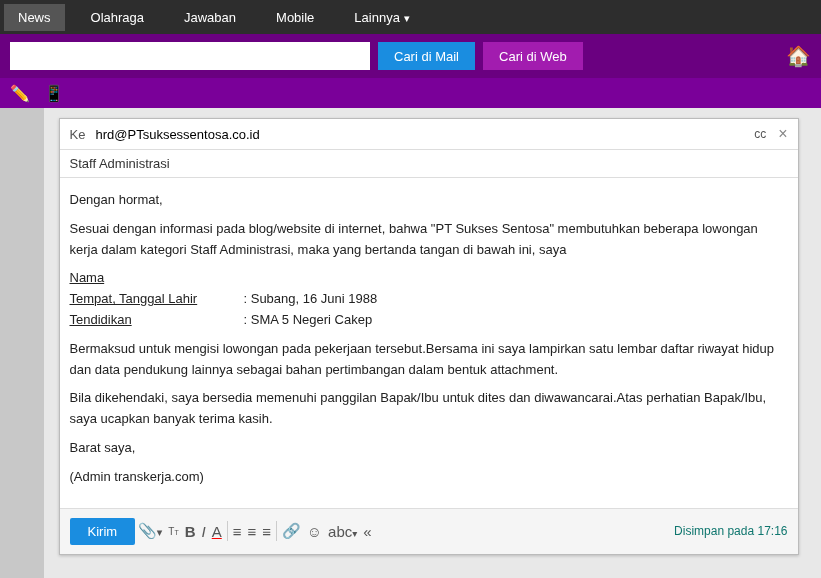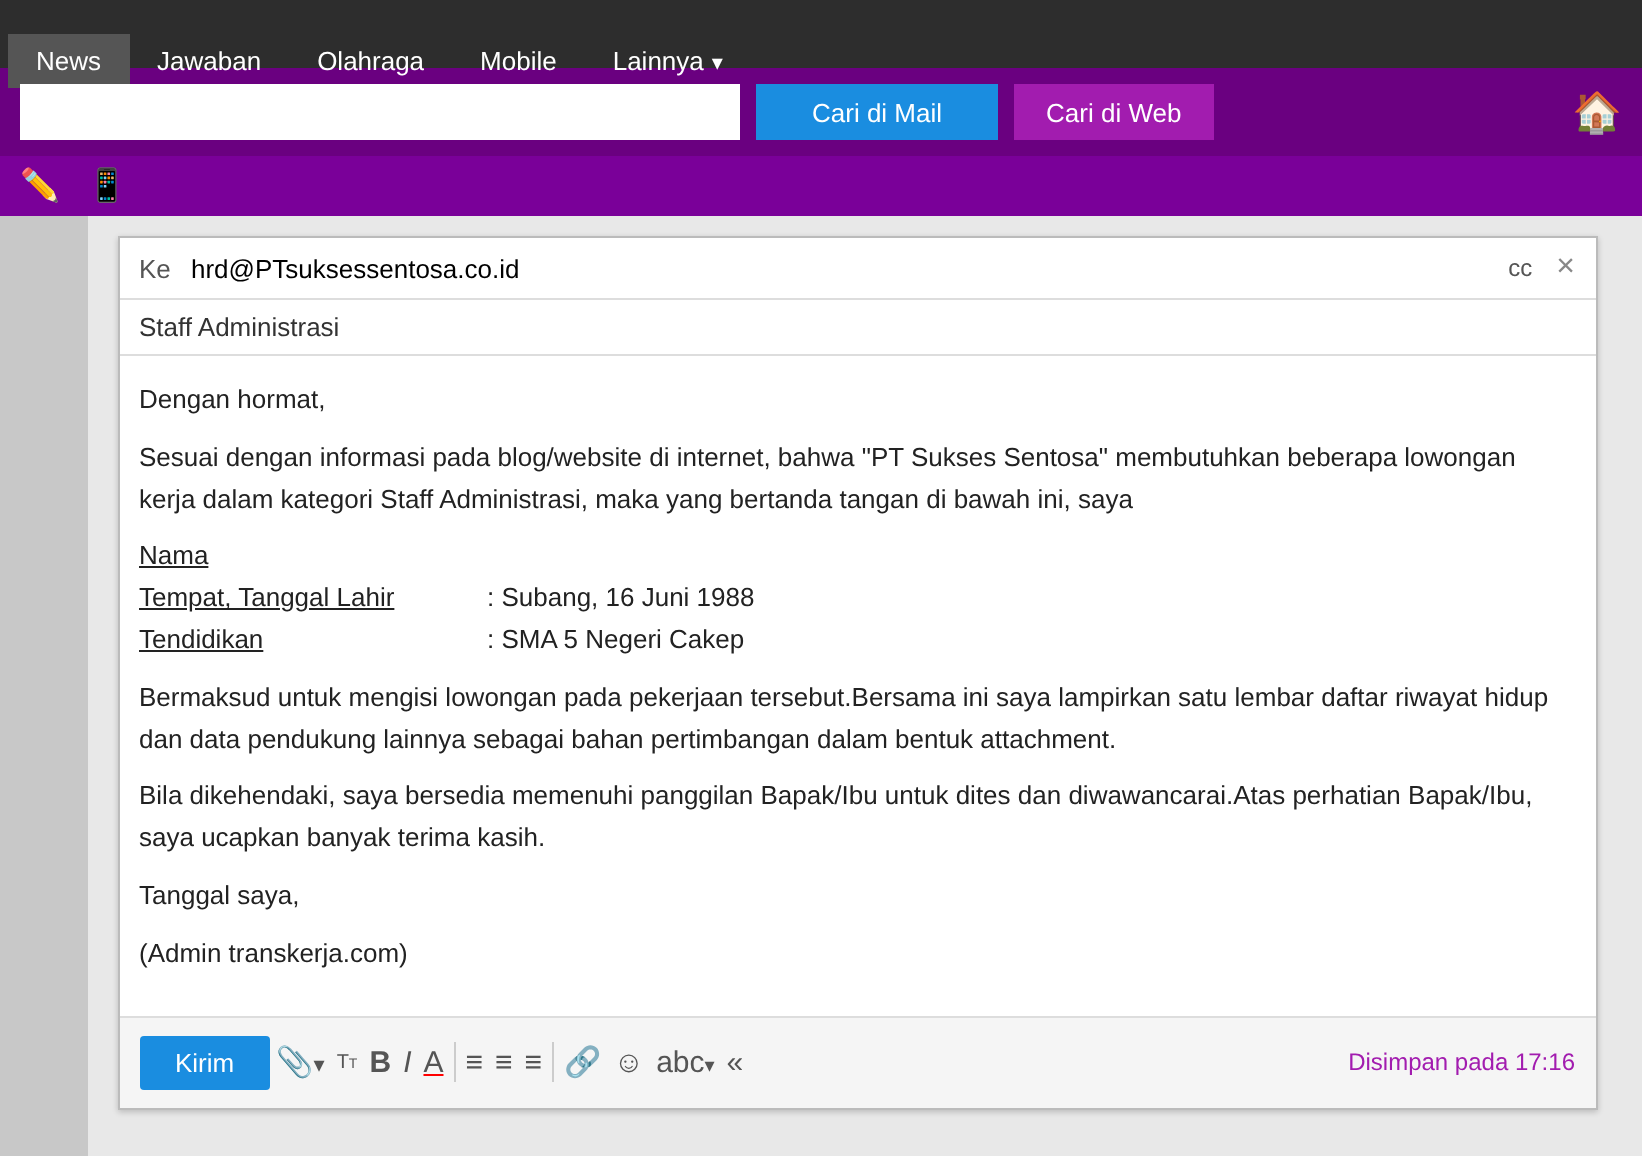--- a/index.html
+++ b/index.html
@@ -2,23 +2,24 @@
 <html><head>
   <meta charset="utf-8">
   <style>
     * { margin: 0; padding: 0; box-sizing: border-box; }
     body { font-family: Arial, sans-serif; font-size: 13px; background: #c8c8c8; width: 821px; height: 578px; overflow: hidden; }
 
     
     .top-nav {
       background: #2d2d2d;
       display: flex;
-      align-items: flex-start;
+      align-items: center;
       height: 34px;
-      padding: 17px 4px;
+      padding: 0 4px;
+      gap: 12px;
     }
     .nav-item {
       color: #fff;
       padding: 6px 14px;
       cursor: pointer;
       font-size: 13px;
       white-space: nowrap;
     }
     .nav-item.active { background: #555; }
     .nav-dropdown {
@@ -42,21 +43,21 @@
       border: none;
       background: #fff;
       padding: 0 8px;
       font-size: 13px;
       outline: none;
     }
     .btn-mail {
       background: #1a8de0;
       color: #fff;
       border: none;
-      padding: 5px 28px;
+      padding: 5px 16px;
       cursor: pointer;
       font-size: 13px;
       height: 28px;
     }
     .btn-web {
       background: #a21caf;
       color: #fff;
       border: none;
       padding: 5px 16px;
       cursor: pointer;
@@ -196,37 +197,37 @@
       padding: 2px 3px;
     }
     .toolbar-sep {
       width: 1px;
       height: 20px;
       background: #ccc;
       margin: 0 2px;
     }
     .saved-text {
       margin-left: auto;
-      color: #a21caf;
+      color: #0f766e;
       font-size: 12px;
       text-align: right;
     }
 
     .chevron-down::after {
       content: ' ▾';
       font-size: 11px;
     }
   </style>
 </head>
 <body>
 
 <nav class="top-nav">
   <div class="nav-item active">News</div>
+  <div class="nav-item">Olahraga</div>
   <div class="nav-item">Jawaban</div>
-  <div class="nav-item">Olahraga</div>
   <div class="nav-item">Mobile</div>
   <div class="nav-item nav-dropdown">
     <span>Lainnya</span>
     <span class="chevron-down"></span>
   </div>
 </nav>
 
 <div class="search-bar">
   <input class="search-input" type="text" placeholder="" style="">
   <button class="btn-mail">Cari di Mail</button>
@@ -266,21 +267,21 @@
           <span class="info-value">: Subang, 16 Juni 1988</span>
         </div>
         <div class="info-row">
           <span class="info-key label-underline">Tendidikan</span>
           <span class="info-value">:  SMA 5 Negeri  Cakep</span>
         </div>
       </div>
 
       <p>Bermaksud untuk mengisi lowongan pada pekerjaan tersebut.Bersama ini saya lampirkan satu lembar daftar riwayat hidup dan data pendukung lainnya sebagai bahan pertimbangan dalam bentuk attachment.</p>
       <p>Bila dikehendaki, saya bersedia memenuhi panggilan Bapak/Ibu untuk dites dan diwawancarai.Atas perhatian Bapak/Ibu, saya ucapkan banyak terima kasih.</p>
-      <p>Tanggal saya,</p>
+      <p>Barat saya,</p>
       <p>(Admin transkerja.com)</p>
     </div>
 
     <div class="compose-toolbar">
       <button class="btn-send">Kirim</button>
 
       <span class="toolbar-icon" title="Attach">📎<span style="font-size:11px;">▾</span></span>
 
       <span class="toolbar-icon" style="font-size:10px; font-variant:small-caps;">Tt</span>
 

